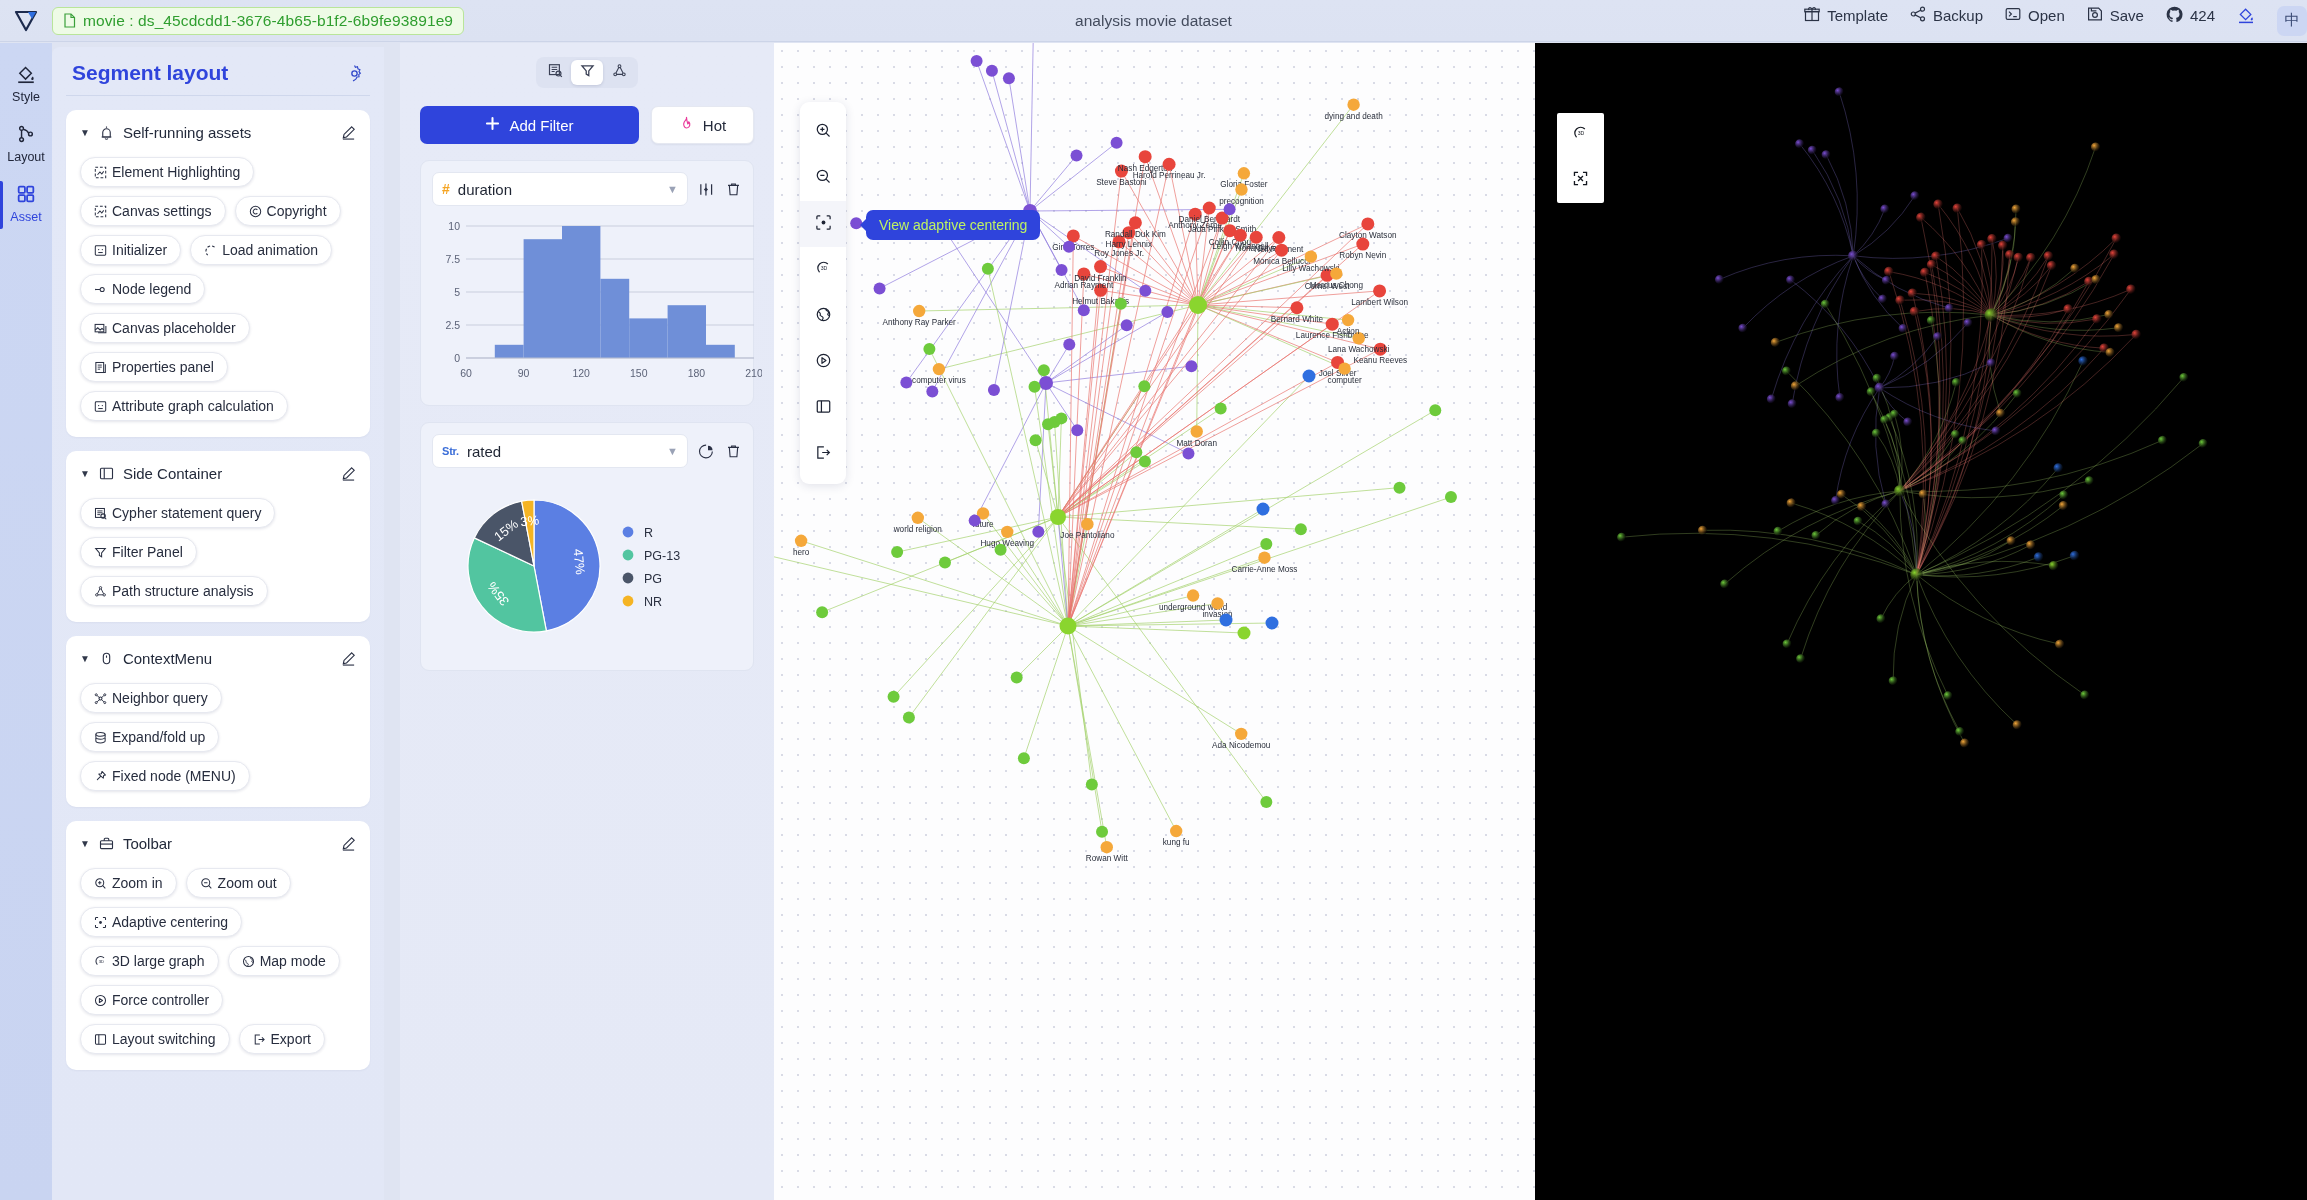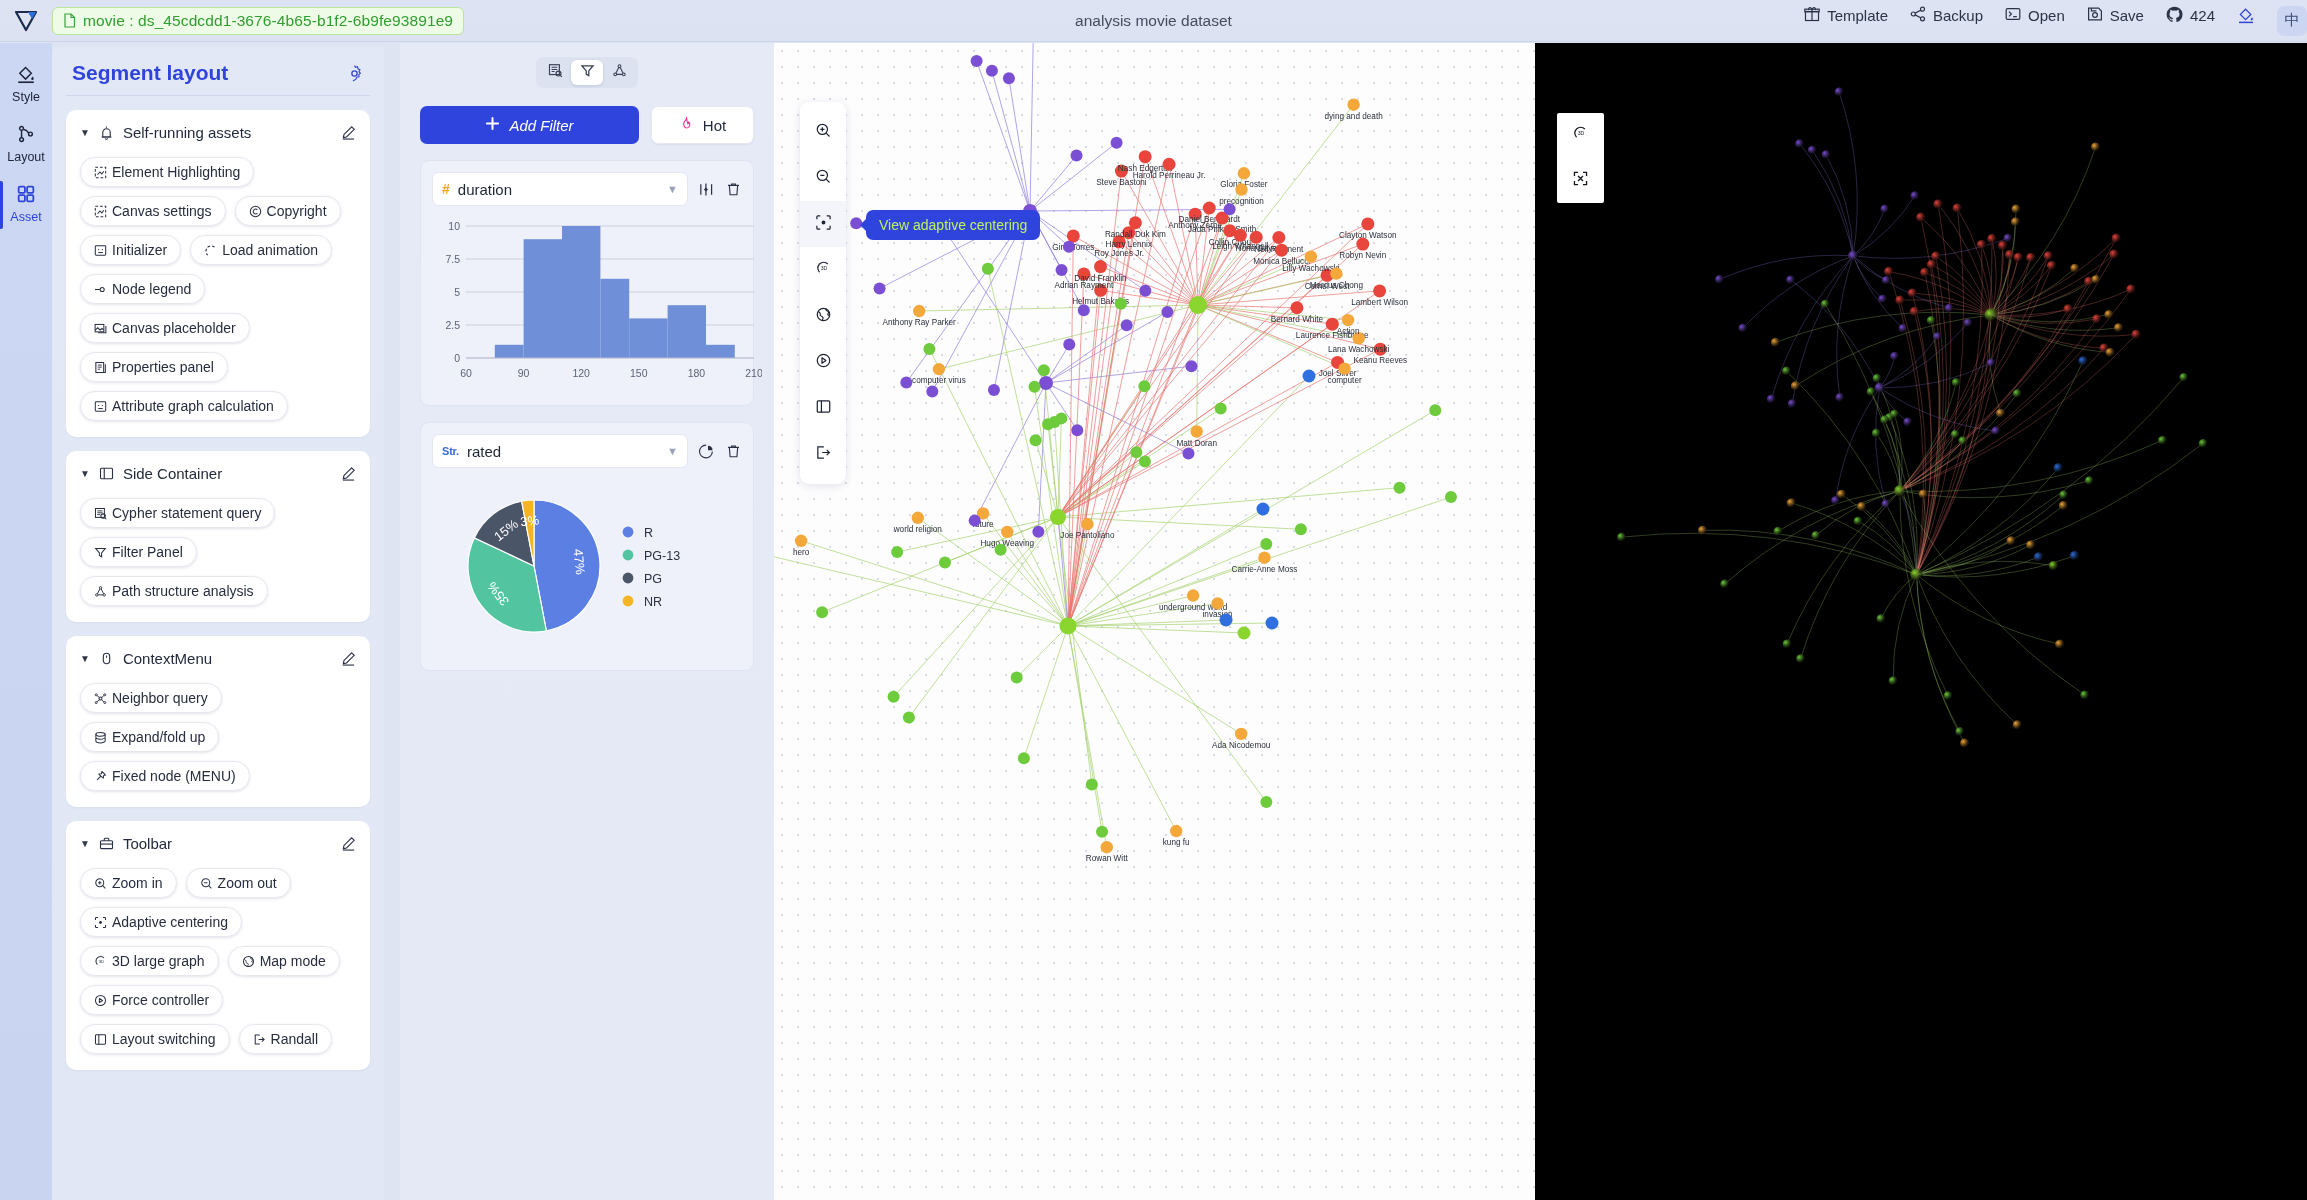--- a/index.html
+++ b/index.html
@@ -104,21 +104,21 @@
   .seg-tab {
     flex: 1; height: 25px; display: flex; align-items: center; justify-content: center;
     border-radius: 6px; cursor: pointer; color: #3a4055;
   }
   .seg-tab.active { background: #fff; box-shadow: 0 1px 3px rgba(40,50,90,.15); }
 
   .filter-actions { display: flex; gap: 12px; margin-top: 18px; }
   .btn-add {
     flex: 1 1 auto; height: 38px; background: #2f44dc; color: #fff; border: none;
     border-radius: 7px; font-size: 15px; display: flex; align-items: center;
-    justify-content: center; gap: 9px; cursor: pointer; font-family: inherit; font-style: italic;
+    justify-content: center; gap: 9px; cursor: pointer; font-family: inherit;
   }
   .btn-hot {
     width: 103px; height: 38px; background: #fff; border: 1px solid #e5e8f1;
     border-radius: 7px; font-size: 15px; color: #242a3b; display: flex;
     align-items: center; justify-content: center; gap: 9px; cursor: pointer;
     font-family: inherit; box-shadow: 0 1px 2px rgba(40,50,90,.07);
   }
 
   .card {
     margin-top: 16px; background: #eef1fa; border: 1px solid #dfe4f1;
@@ -604,21 +604,21 @@
             </span>
           <span>Layout switching</span>
         </div>
         <div class="chip">
           <span class="ci">
               <svg width="13" height="13" viewBox="0 0 14 14">
                 <path d="M7.4 2.2H2.4v9.6h5" fill="none" stroke="currentColor" stroke-width="1.1"></path>
                 <path d="M6 7h6M9.6 4.6L12 7l-2.4 2.4" fill="none" stroke="currentColor" stroke-width="1.1"></path>
               </svg>
             </span>
-          <span>Randall</span>
+          <span>Export</span>
         </div>
       </div>
     </div>
   </div>
 
   <div class="filter-col">
     <div class="seg-tabs">
       <div class="seg-tab">
         <span><svg width="15" height="15" viewBox="0 0 14 14">
               <rect x="1.4" y="1.6" width="9.2" height="9.2" fill="none" stroke="currentColor" stroke-width="1.1"></rect>

